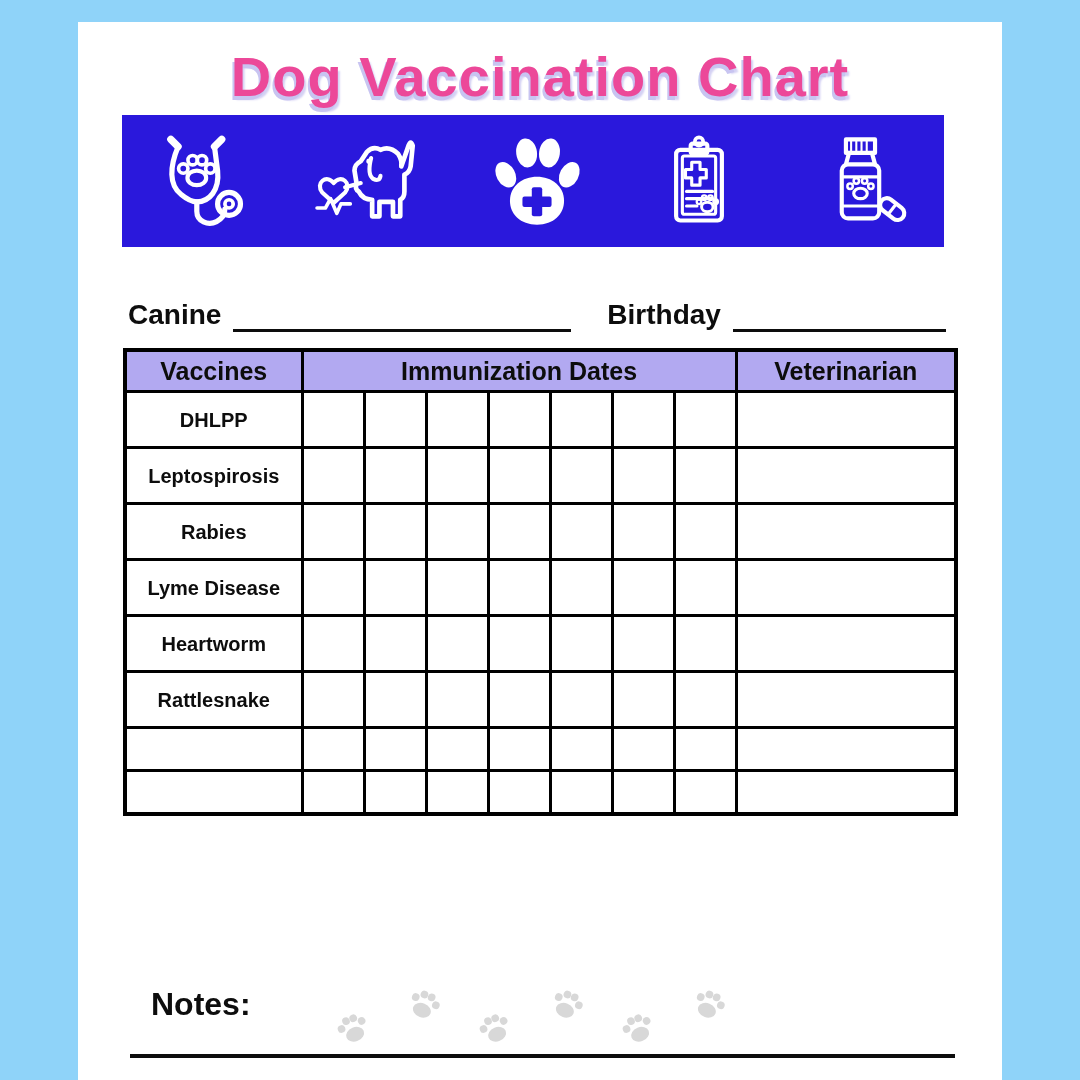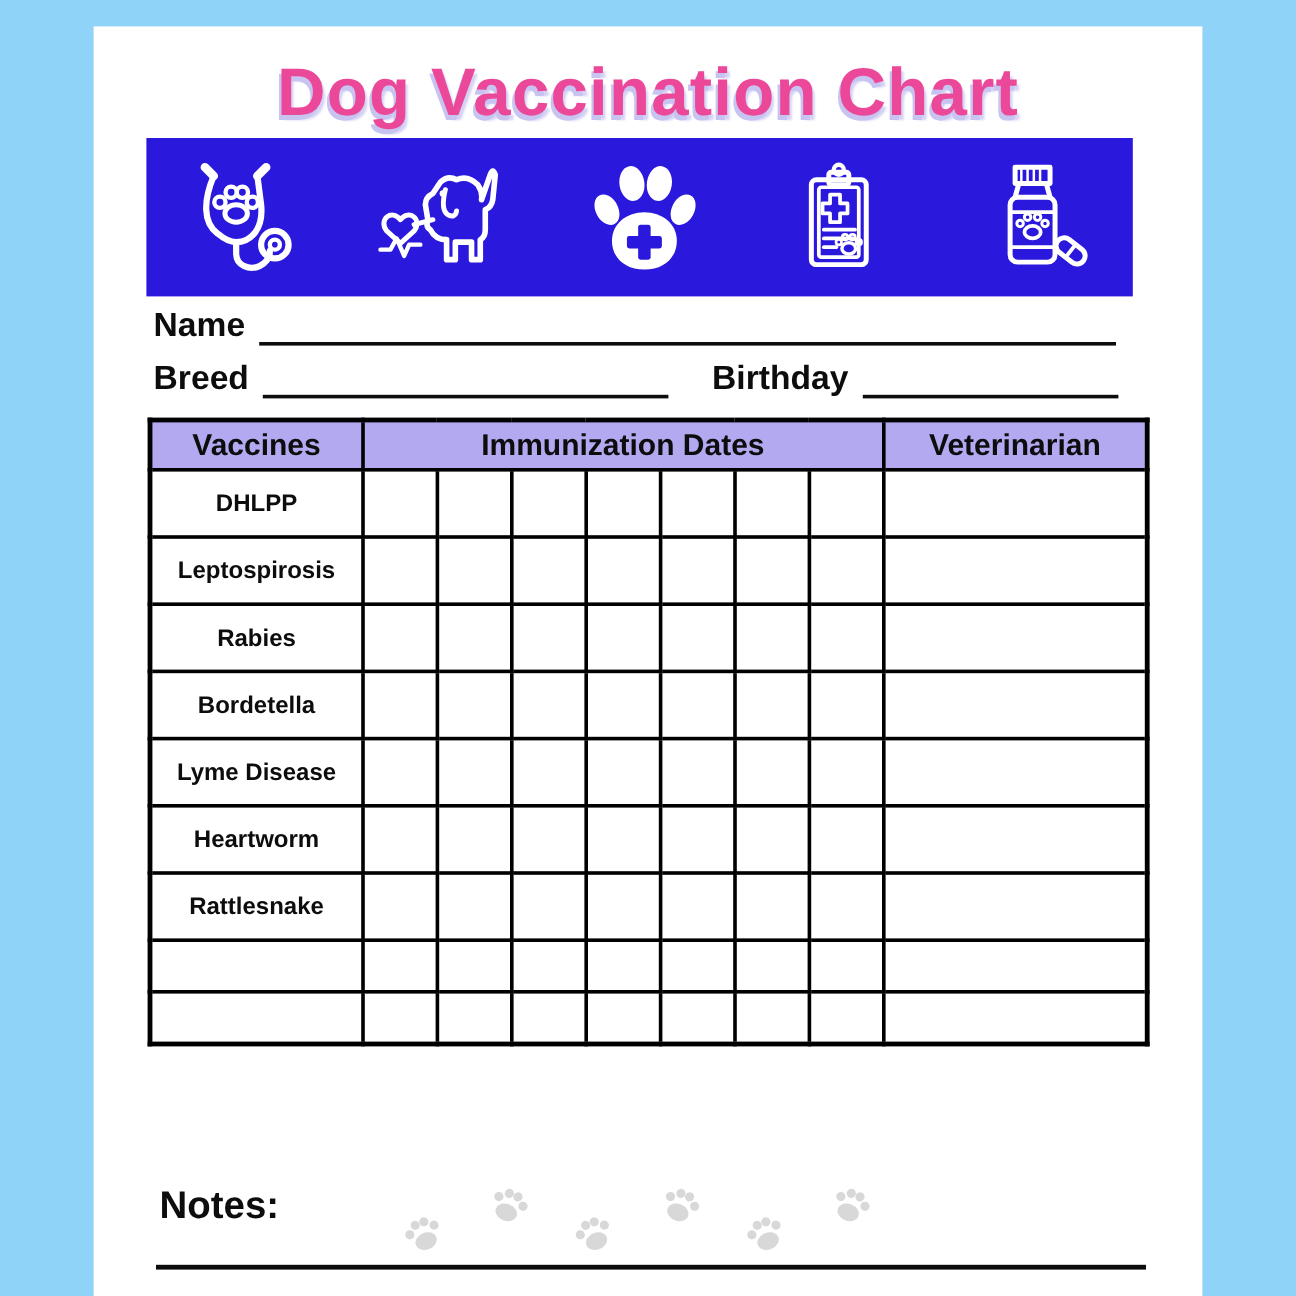--- a/index.html
+++ b/index.html
@@ -65,21 +65,21 @@
     font-size:25px;font-weight:bold;
     height:34px;padding:2px 4px;margin-top:32px;
   }
   table.vax tbody tr{height:56px;}
   table.vax tbody tr.short{height:43px;}
   td.vaccine-cell{
     font-size:20px;font-weight:bold;line-height:1.1;
   }
   
   .notes-label{
-    position:absolute;left:55px;top:964px;
+    position:absolute;left:73px;top:964px;
     font-size:32px;font-weight:bold;color:#0d0d0d;
   }
   .notes-line{
     position:absolute;left:52px;top:1032px;width:825px;
     border-bottom:4px solid #0d0d0d;
   }
   .paw-trail{
     position:absolute;left:258px;top:966px;width:390px;height:62px;
     display:flex;justify-content:space-between;align-items:flex-start;
   }
@@ -157,27 +157,23 @@
       <circle cx="48" cy="50" r="2.6" stroke-width="2.4"></circle>
       <circle cx="56" cy="50" r="2.6" stroke-width="2.4"></circle>
       <circle cx="62" cy="55" r="2.6" stroke-width="2.4"></circle>
       <g transform="rotate(38 82 76)">
         <rect x="70" y="70" width="26" height="13" rx="6.5" stroke-width="4"></rect>
         <path d="M83 70 V83" stroke-width="3"></path>
       </g>
     </svg>
   </div>
 
-  <div class="field-row row-name">
-    <span class="flabel">Name</span>
-    <span class="fline"></span>
-  </div>
 
   <div class="field-row row-breed">
-    <span class="flabel">Breed</span>
+    <span class="flabel">Canine</span>
     <span class="fline breed-line"></span>
     <span class="flabel birthday-label">Birthday</span>
     <span class="fline birthday-line"></span>
   </div>
 
   <table class="vax">
     <colgroup>
       <col style="width:177px">
       <col style="width:62px">
         <col style="width:62px">
@@ -223,31 +219,20 @@
           <td></td>
           <td></td>
           <td></td>
           <td></td>
           <td></td>
           <td></td>
           <td></td>
           <td></td>
         </tr>
         <tr>
-          <td class="vaccine-cell">Bordetella</td>
-          <td></td>
-          <td></td>
-          <td></td>
-          <td></td>
-          <td></td>
-          <td></td>
-          <td></td>
-          <td></td>
-        </tr>
-        <tr>
           <td class="vaccine-cell">Lyme Disease</td>
           <td></td>
           <td></td>
           <td></td>
           <td></td>
           <td></td>
           <td></td>
           <td></td>
           <td></td>
         </tr>

